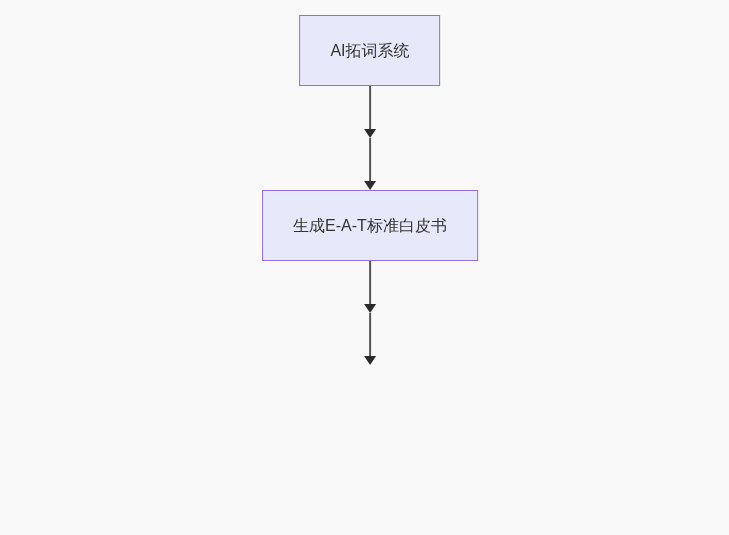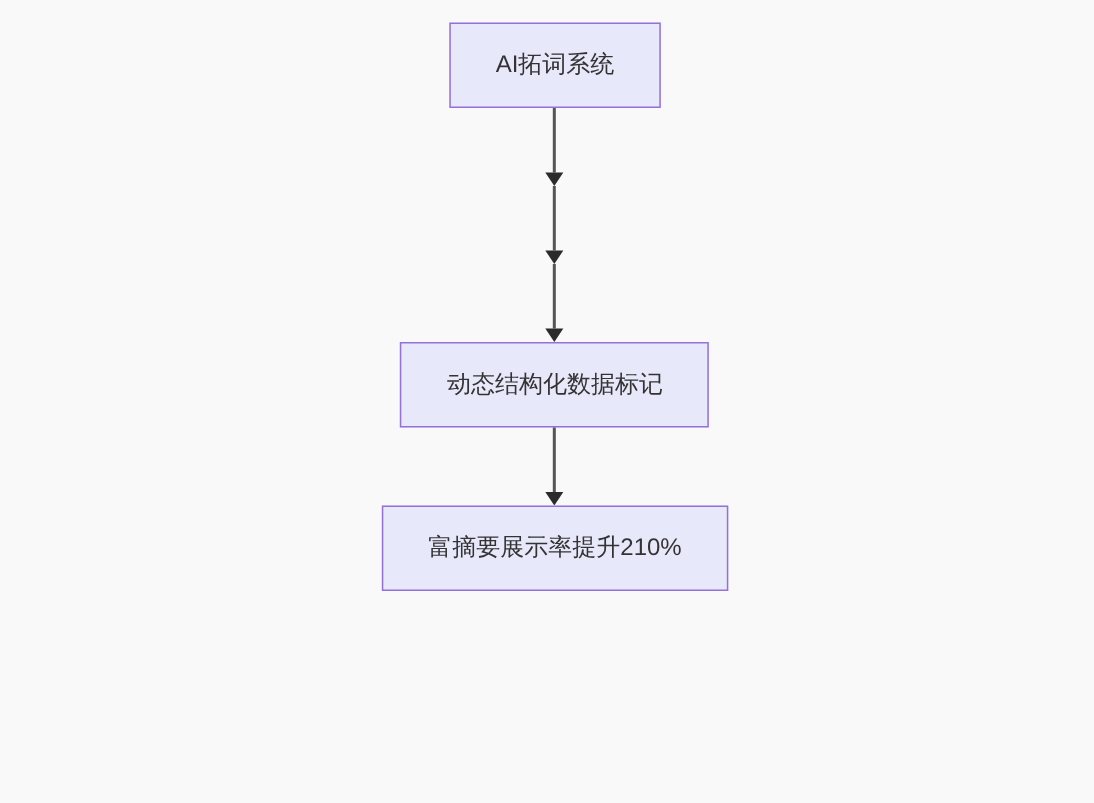--- a/index.html
+++ b/index.html
@@ -20,21 +20,21 @@
     position: absolute;
     left: 370px;
     top: 15px;
     transform: translateX(-50%);
     display: flex;
     flex-direction: column;
     align-items: center;
   }
   .node {
     box-sizing: border-box;
-    height: 57px;
+    height: 71px;
     padding: 0 30px;
     display: flex;
     align-items: center;
     justify-content: center;
     background: var(--node-fill, #E8E8FB);
     border: 1.5px solid var(--node-border, #9370DB);
     white-space: nowrap;
   }
   .node-label {
     font-size: 16px;
@@ -73,32 +73,29 @@
     <div class="line"></div>
     <div class="arrowhead"></div>
   </div>
 
 
   <div class="connector">
     <div class="line"></div>
     <div class="arrowhead"></div>
   </div>
 
-
-  <div class="connector">
-    <div class="line"></div>
-    <div class="arrowhead"></div>
-  </div>
-
   <div class="node">
-    <span class="node-label">动态结构化数据标记</span>
+    <span class="node-label">生成E-A-T标准白皮书</span>
   </div>
 
   <div class="connector">
     <div class="line"></div>
     <div class="arrowhead"></div>
   </div>
 
-  <div class="node">
-    <span class="node-label">富摘要展示率提升210%</span>
+
+  <div class="connector">
+    <div class="line"></div>
+    <div class="arrowhead"></div>
   </div>
+
 </div>
 </div>
 
 </body></html>

